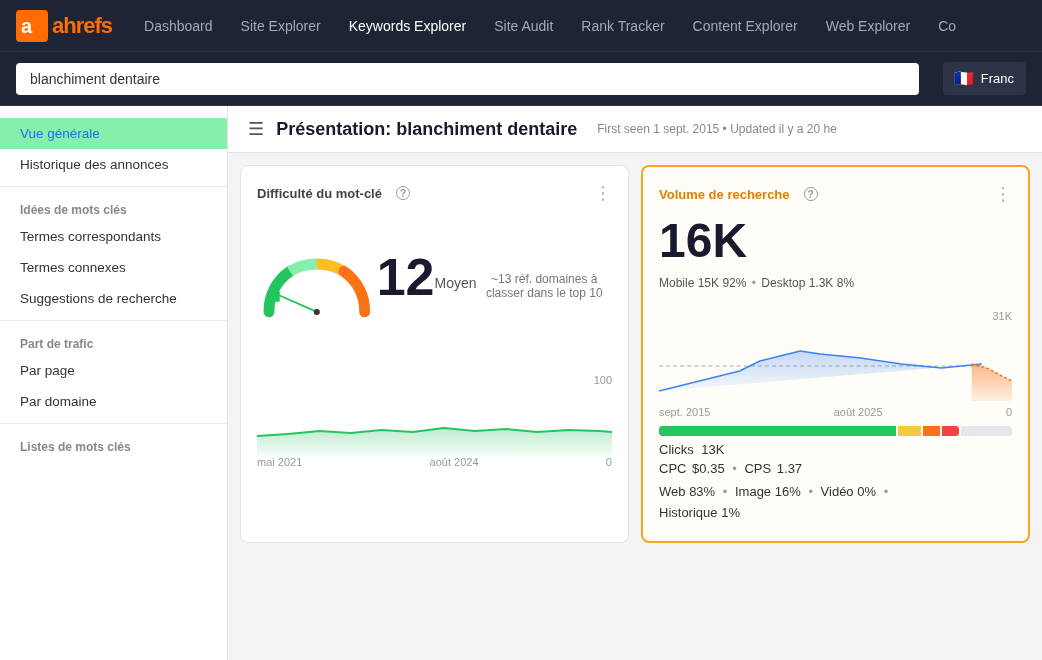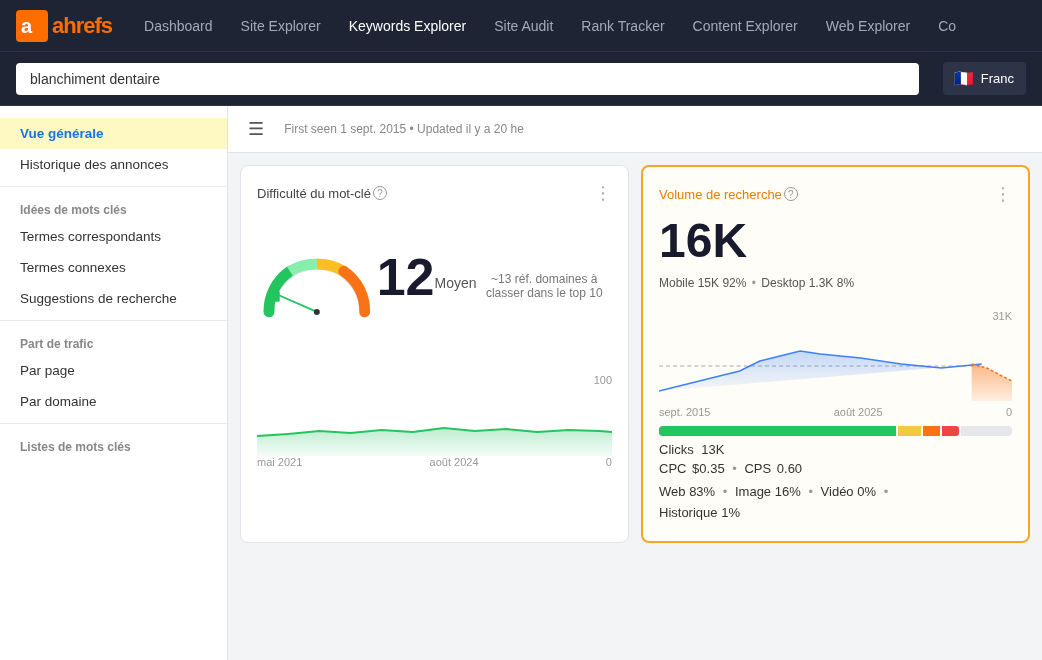--- a/index.html
+++ b/index.html
@@ -84,21 +84,21 @@
       flex-shrink: 0;
       border-right: 1px solid #e0e4ea;
       overflow-y: auto;
     }
     .sidebar-item {
       padding: 8px 20px;
       font-size: 13.5px;
       cursor: pointer;
       color: #333;
     }
-    .sidebar-item.active { background: #fef9c3; color: #1a73e8; font-weight: 700; }
+    .sidebar-item.active { background: #86efac; color: #1a73e8; font-weight: 400; }
     .sidebar-section-label {
       padding: 10px 20px 4px;
       font-size: 12px;
       color: #888;
       font-weight: 600;
       text-transform: none;
     }
     .sidebar-divider { border: none; border-top: 1px solid #e8eaed; margin: 6px 0; }
 
     
@@ -138,24 +138,24 @@
 
     .card-header {
       display: flex;
       align-items: center;
       justify-content: space-between;
       margin-bottom: 10px;
     }
     .card-title {
       font-size: 13px;
       color: #444;
-      font-weight: 400;
-      display: flex;
-      align-items: center;
-      gap: 2px;
+      font-weight: 700;
+      display: flex;
+      align-items: center;
+      gap: 14px;
     }
     .help-icon {
       width: 14px;
       height: 14px;
       border-radius: 50%;
       border: 1px solid #999;
       color: #999;
       font-size: 10px;
       display: inline-flex;
       align-items: center;
@@ -338,20 +338,21 @@
     <div class="sidebar-item">Par page</div>
     <div class="sidebar-item">Par domaine</div>
     <hr class="sidebar-divider">
     <div class="sidebar-section-label">Listes de mots clés</div>
   </div>
 
   <div class="content-area">
 
     <div class="page-header">
       <span class="hamburger-icon">☰</span>
+      <span class="page-title">Présentation: blanchiment dentaire</span>
       <span class="page-meta">First seen 1 sept. 2015  •  Updated il y a 20 he</span>
     </div>
 
     <div class="cards-grid">
 
       <div class="card difficulty-card">
         <div class="card-header">
           <div class="card-title">
             <span>Difficulté du mot-clé</span>
             <span class="help-icon">?</span>
@@ -461,21 +462,21 @@
         <div class="clicks-row">
           <span>Clicks</span>
           <span style="margin-left:4px">13K</span>
         </div>
 
         <div class="cpc-row">
           <span>CPC</span>
           <span style="margin-left:2px">$0.35</span>
           <span class="cpc-dot">•</span>
           <span>CPS</span>
-          <span style="margin-left:2px">0.60</span>
+          <span style="margin-left:2px">1.37</span>
         </div>
 
         <div class="distribution-row">
           <span>Web</span>
           <span>83%</span>
           <span class="dist-dot">•</span>
           <span>Image</span>
           <span>16%</span>
           <span class="dist-dot">•</span>
           <span>Vidéo</span>

